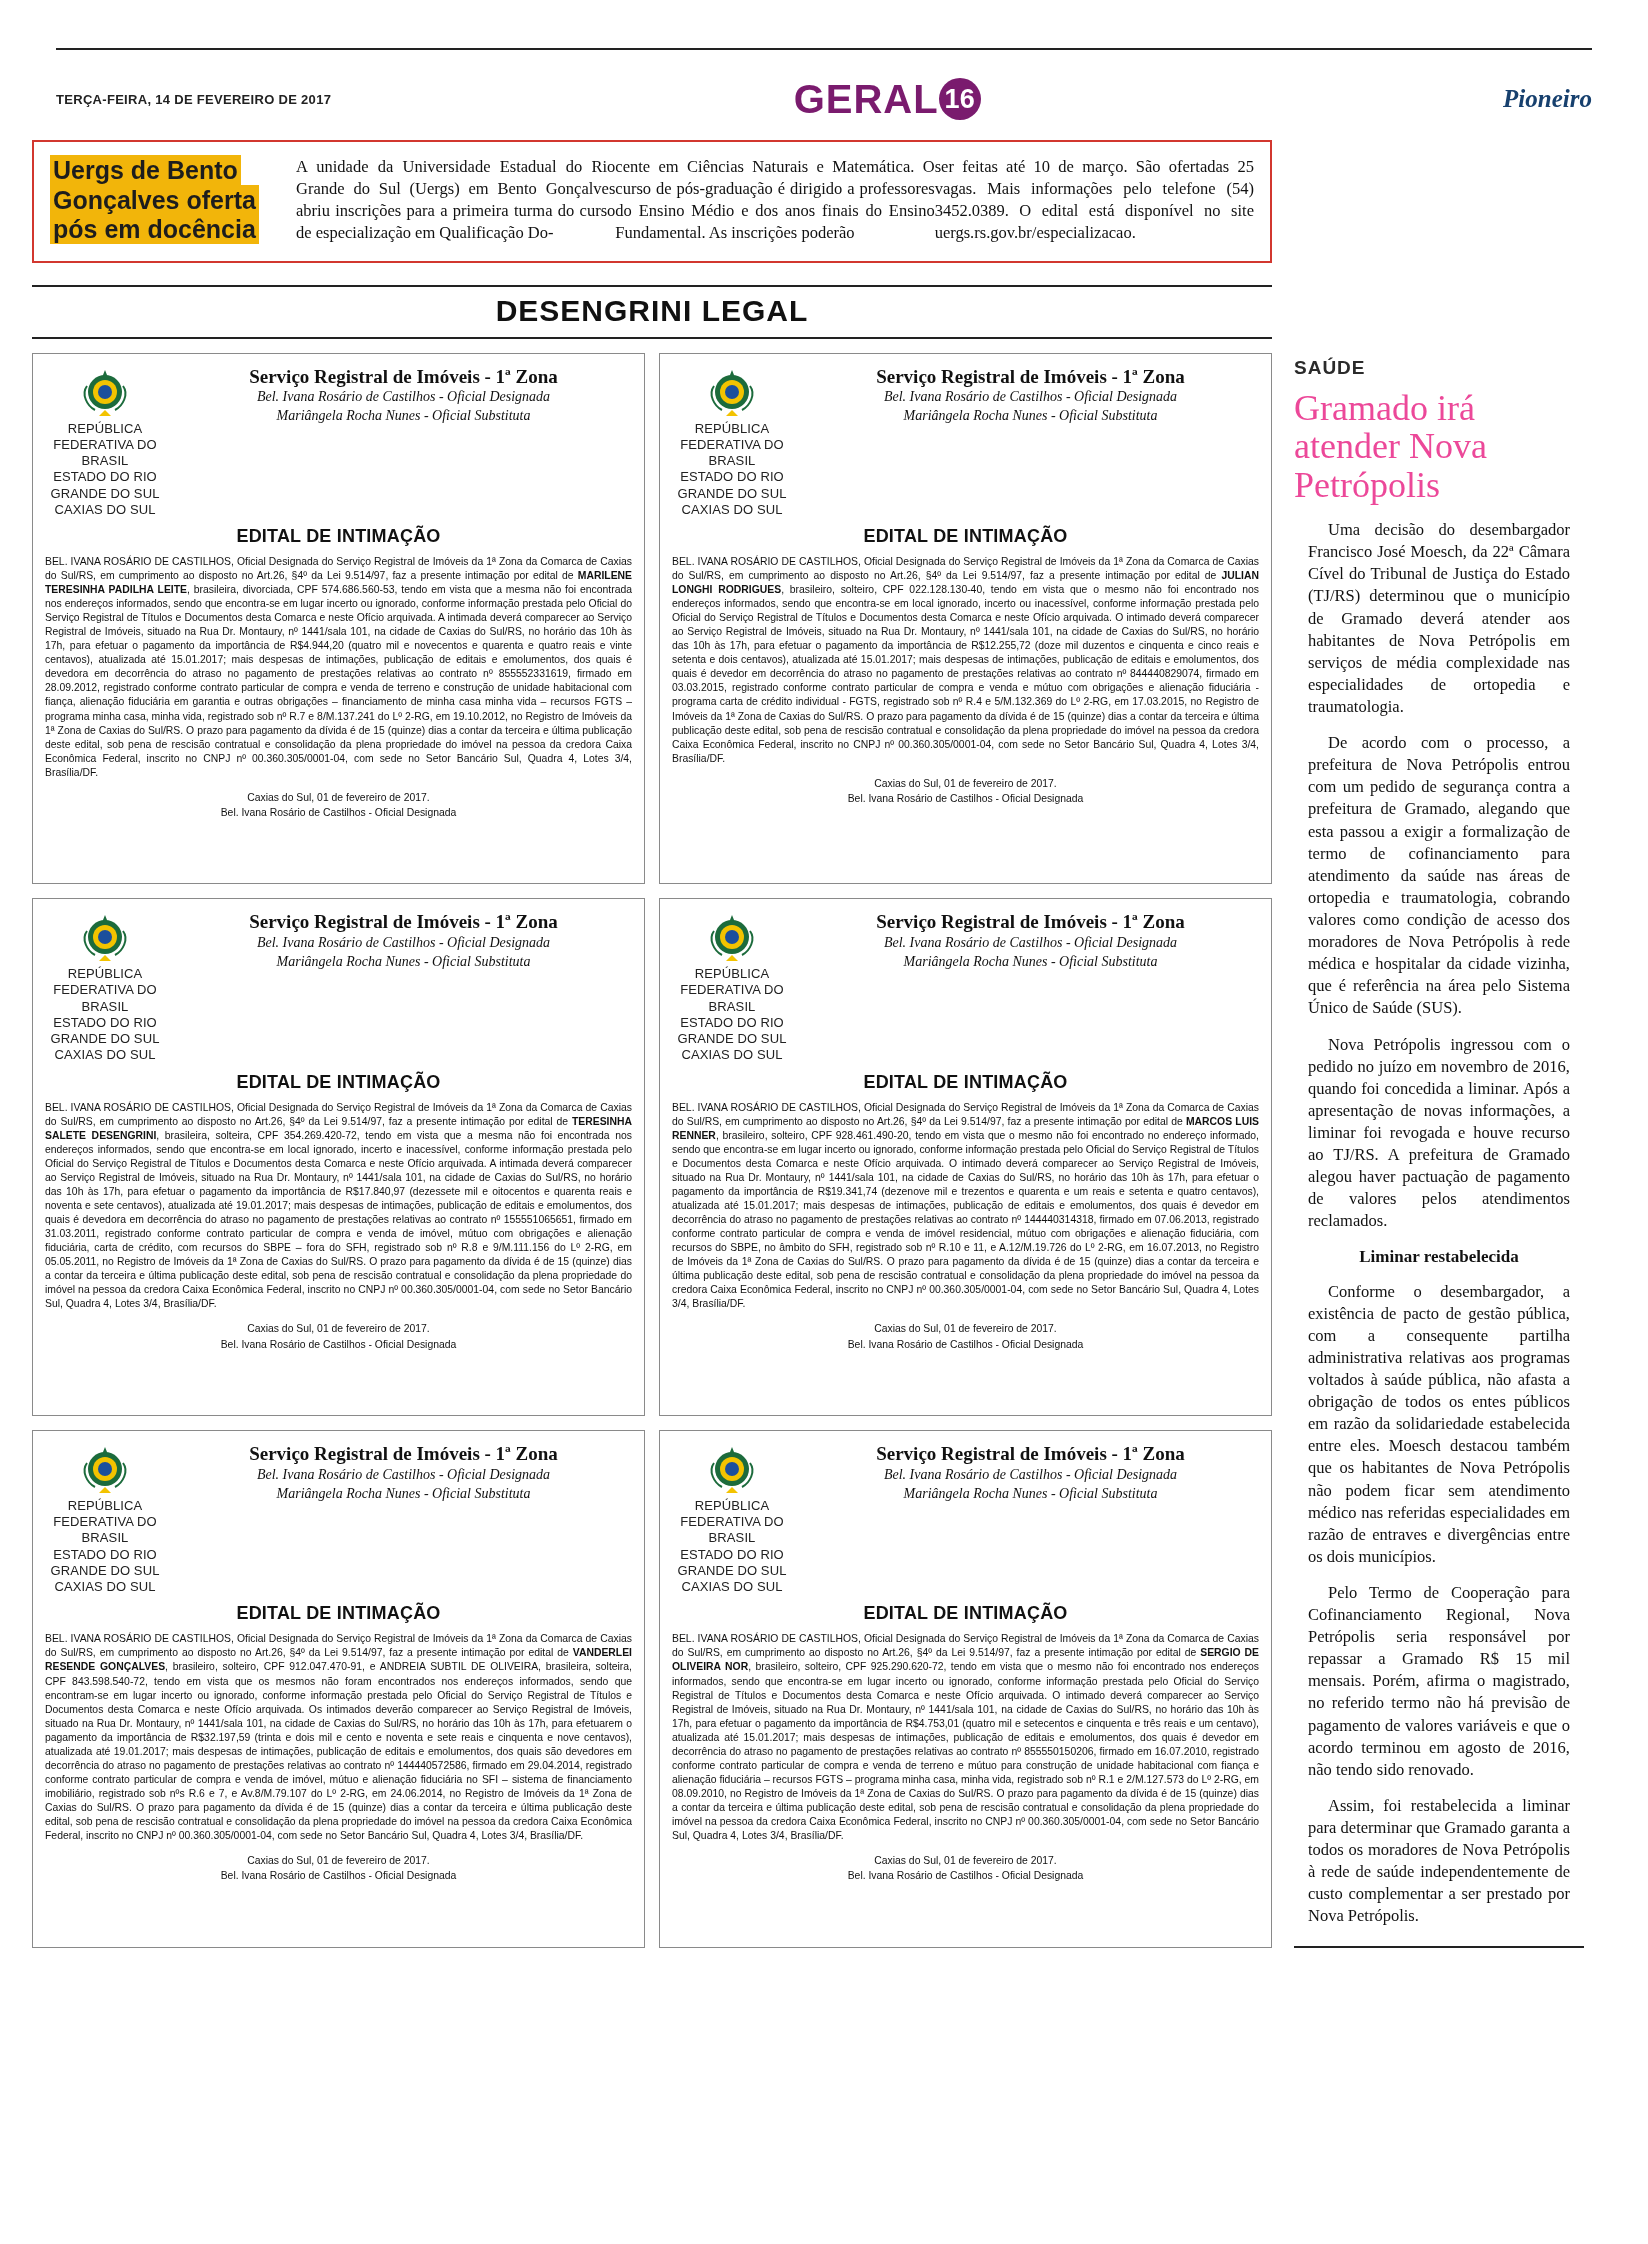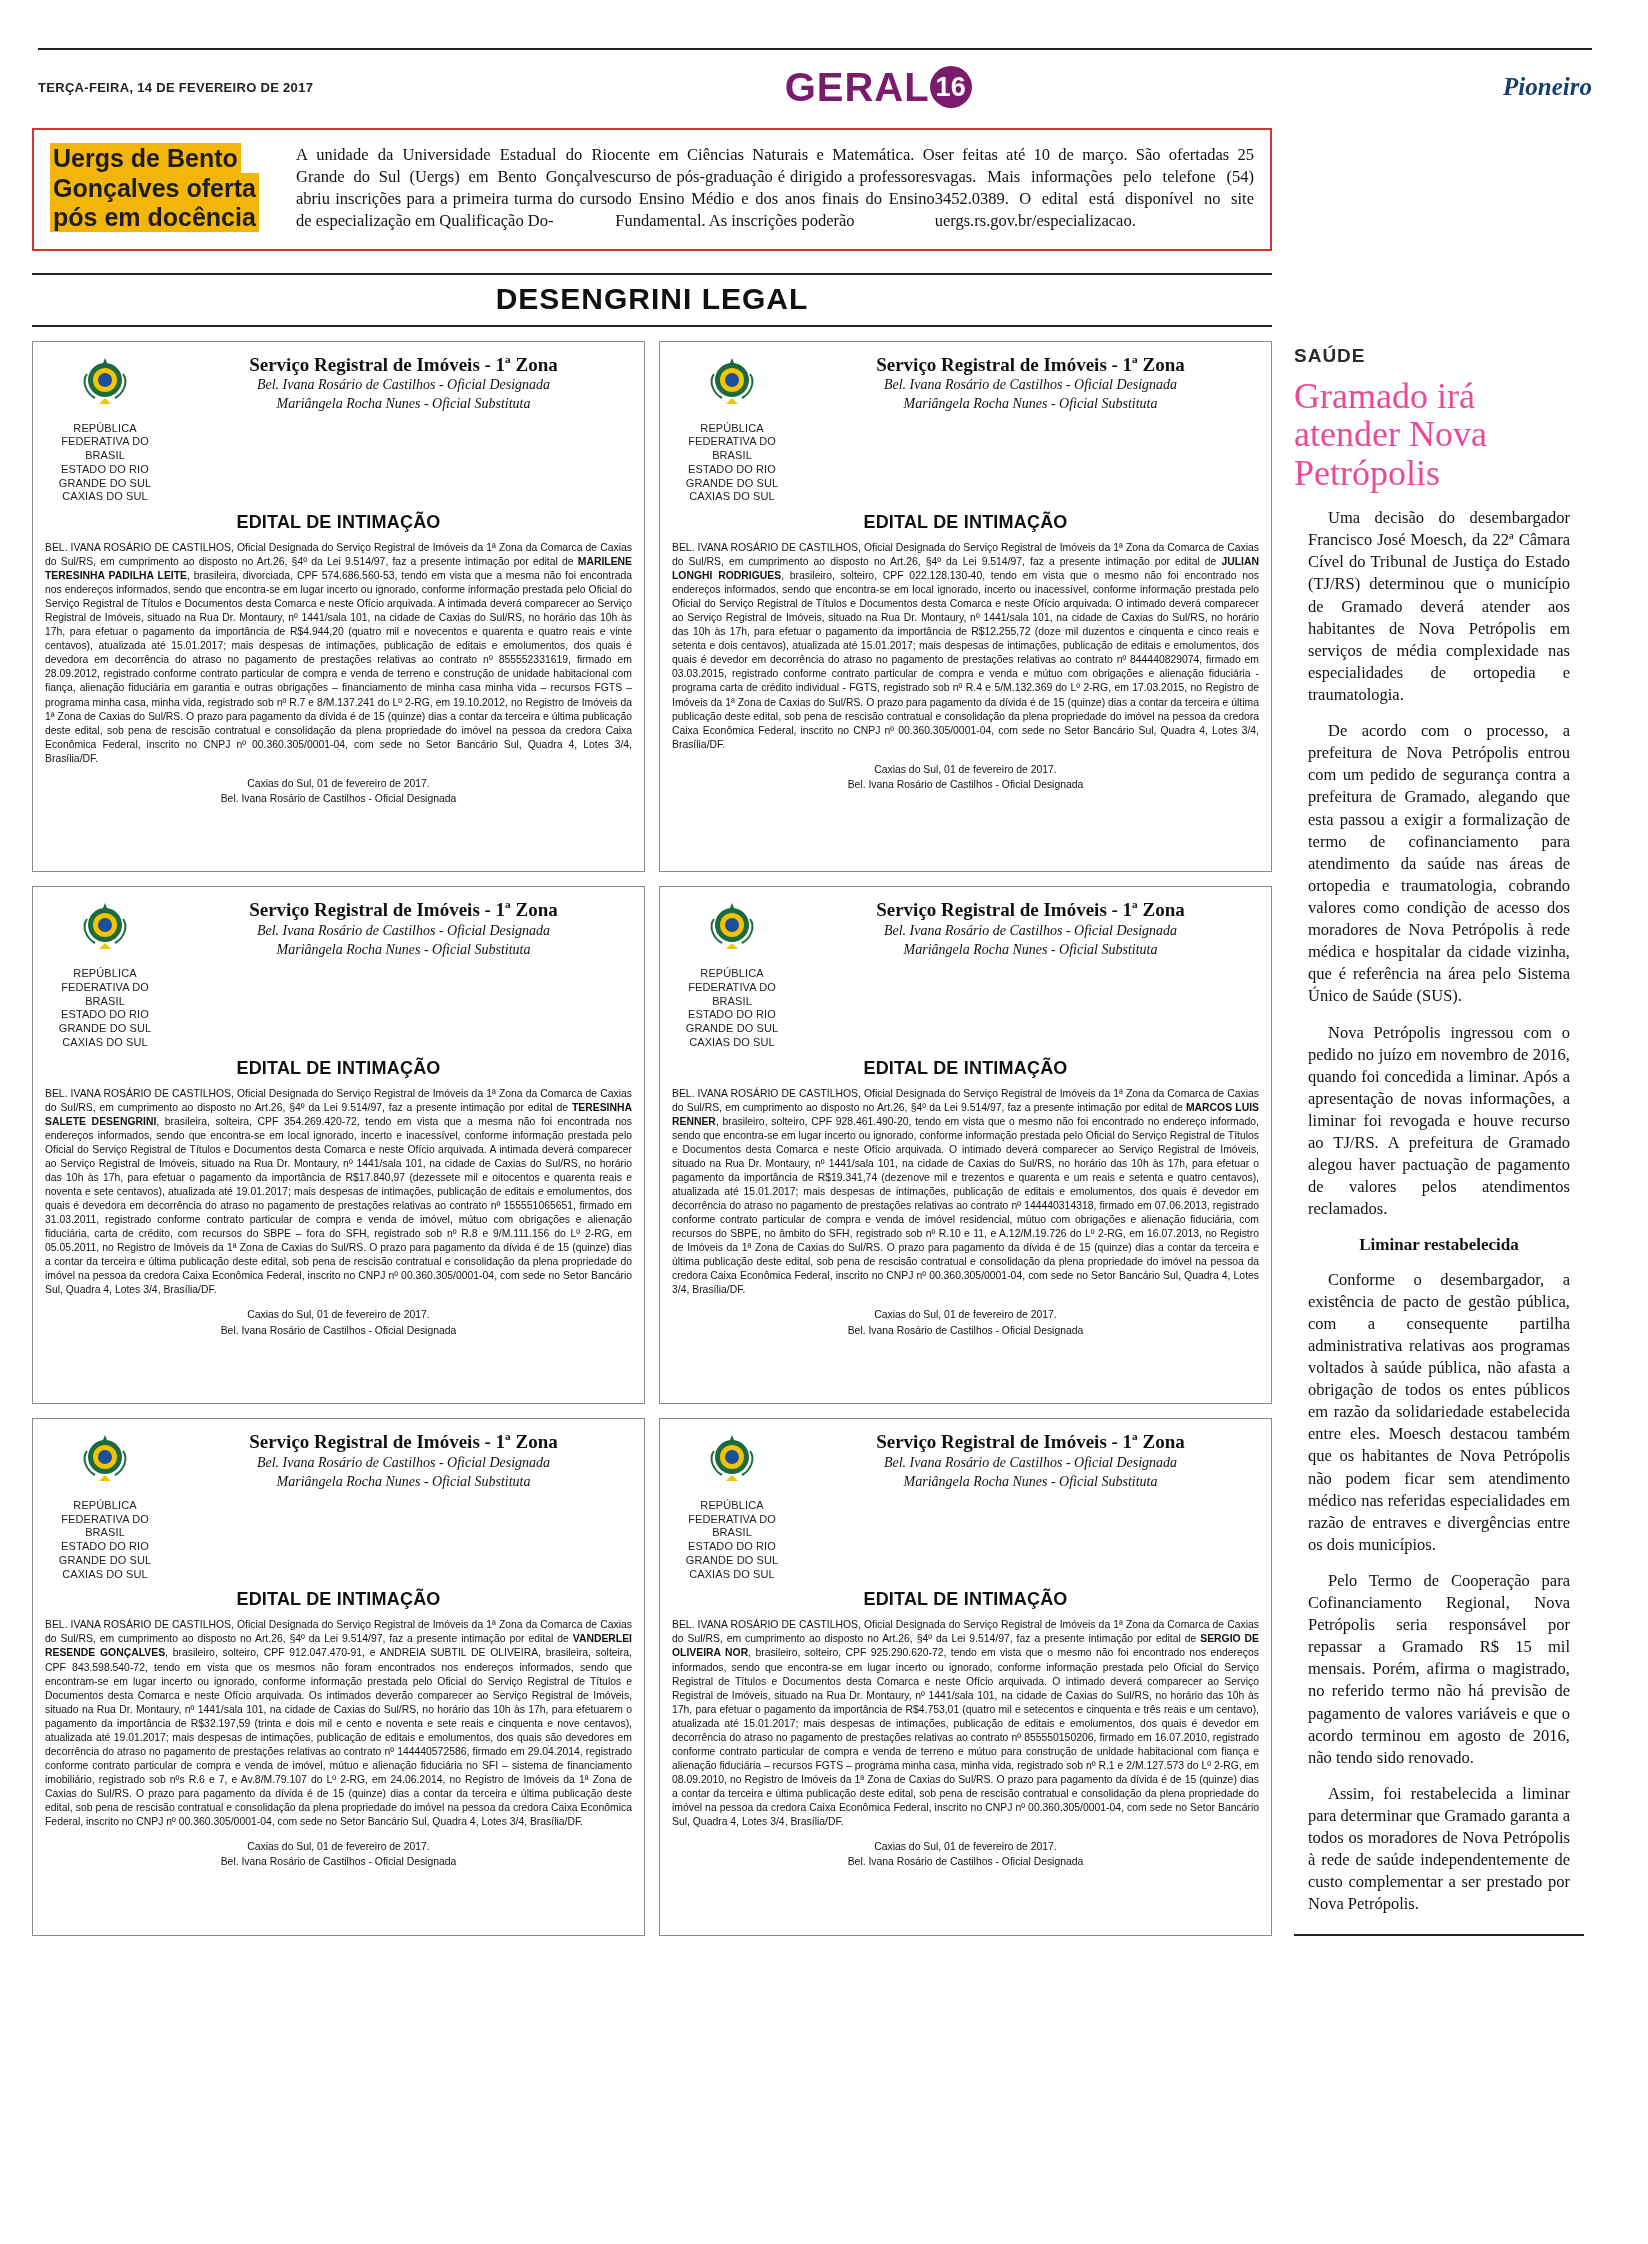--- a/index.html
+++ b/index.html
@@ -12,23 +12,23 @@
   }
   .page{
     width:1648px;
     min-height:2244px;
     position:relative;
     padding:0;
     box-sizing:border-box;
   }
   
   .masthead{
-    margin:48px 56px 0 38px;
+    margin:48px 56px 0 56px;
     border-top:2px solid #222;
-    padding-top:8px;
+    padding-top:20px;
     display:flex;
     align-items:center;
     justify-content:space-between;
     height:58px;
   }
   .masthead .date{
     font-family:"Liberation Sans", sans-serif;
     font-size:13px;
     letter-spacing:.3px;
     color:#222;
@@ -142,24 +142,24 @@
     width:120px;flex:0 0 120px;
     text-align:center;
     padding-top:2px;
   }
   .crest{
     width:48px;height:52px;margin:0 auto;
     display:block;
   }
   .crest-cap{
     font-family:"Liberation Sans", sans-serif;
-    font-size:11px;
+    font-size:13px;
     line-height:1.25;
     color:#222;
-    margin-top:16px;
+    margin-top:3px;
     letter-spacing:.1px;
   }
   .head-txt{
     flex:1;
     text-align:center;
     padding-top:2px;
   }
   .head-txt .t1{
     font-family:"Liberation Serif", serif;
     font-weight:bold;

